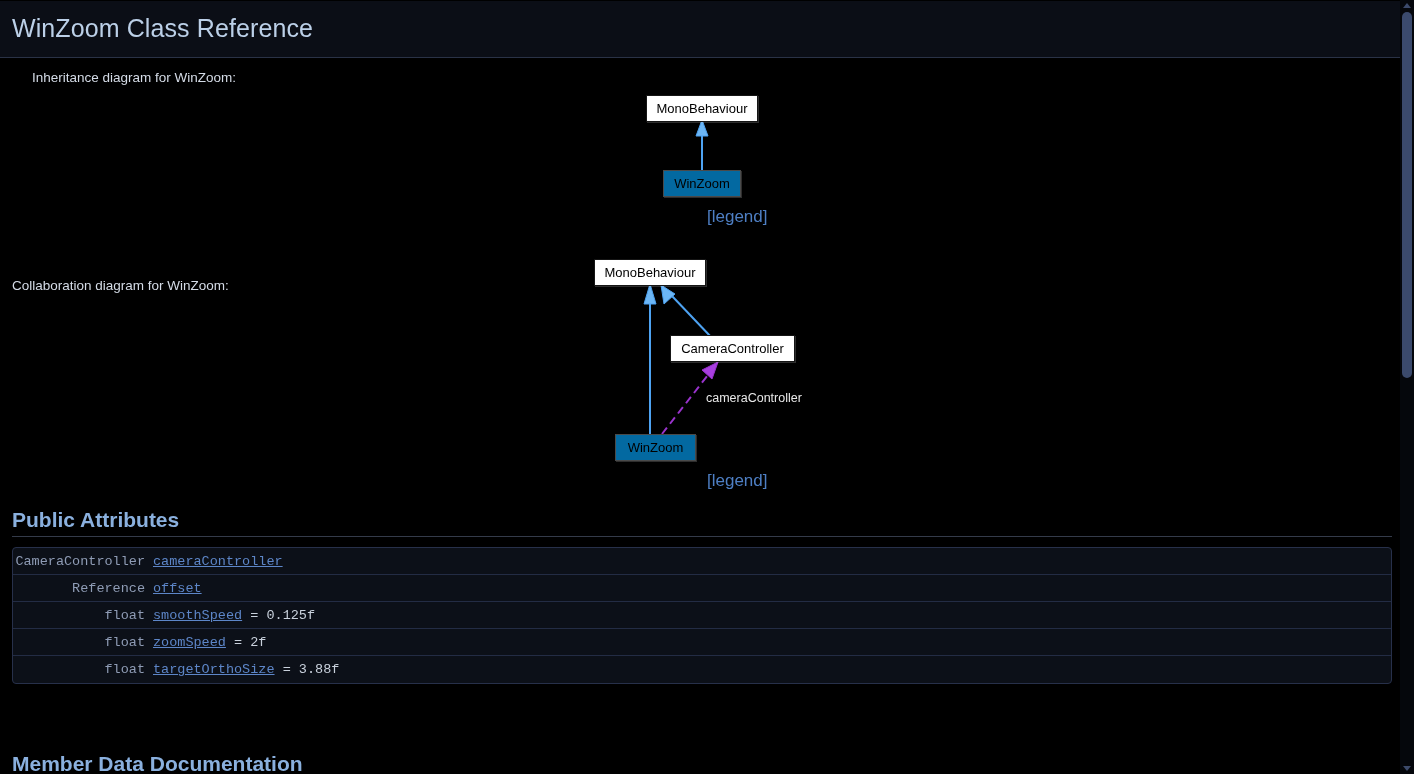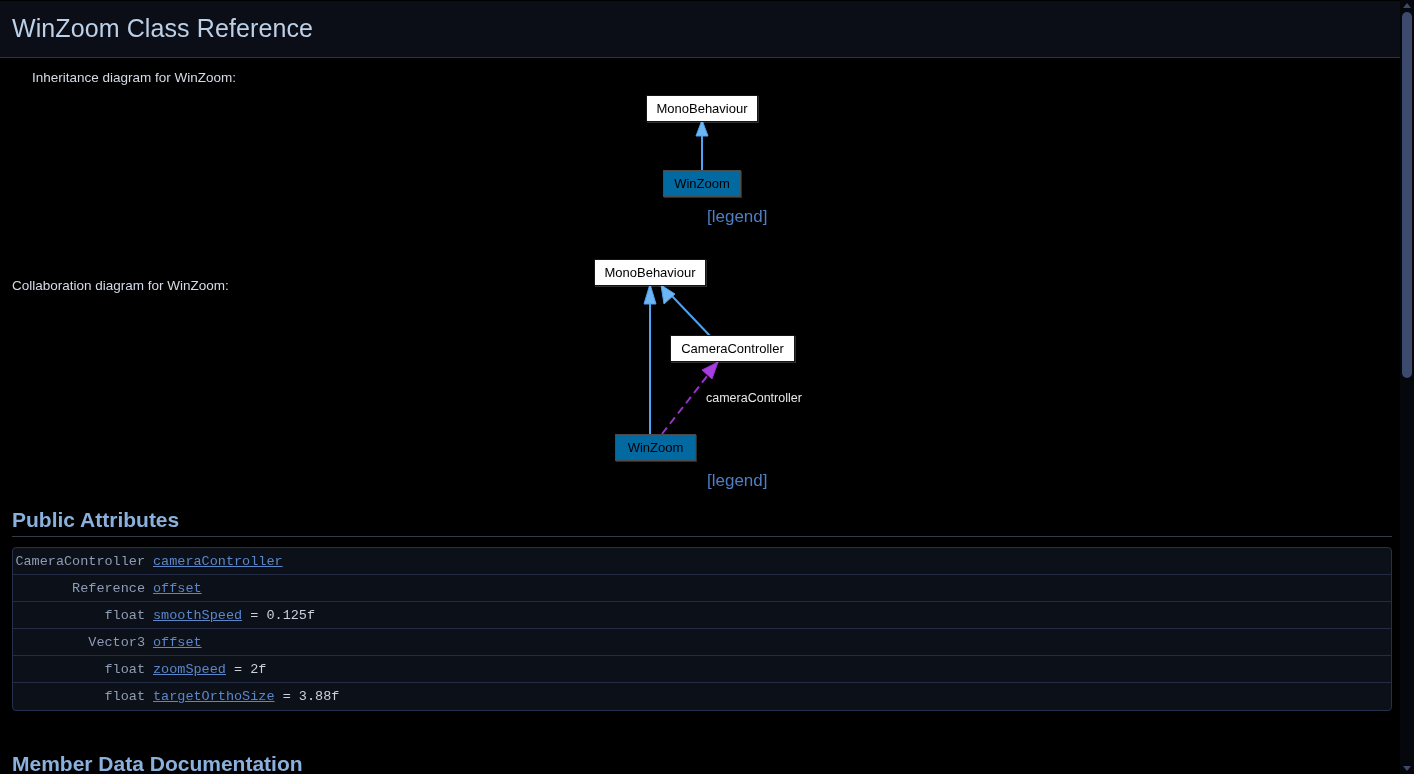--- a/index.html
+++ b/index.html
@@ -254,25 +254,20 @@
       <a class="memname" href="#">offset</a>
       <span class="memvalue"></span>
     </div>
 
     <div class="memrow">
       <span class="memtype">float</span>
       <a class="memname" href="#">smoothSpeed</a>
       <span class="memvalue"> = 0.125f</span>
     </div>
 
-    <div class="memrow">
-      <span class="memtype">Vector3</span>
-      <a class="memname" href="#">offset</a>
-      <span class="memvalue"></span>
-    </div>
 
     <div class="memrow">
       <span class="memtype">float</span>
       <a class="memname" href="#">zoomSpeed</a>
       <span class="memvalue"> = 2f</span>
     </div>
 
     <div class="memrow">
       <span class="memtype">float</span>
       <a class="memname" href="#">targetOrthoSize</a>

